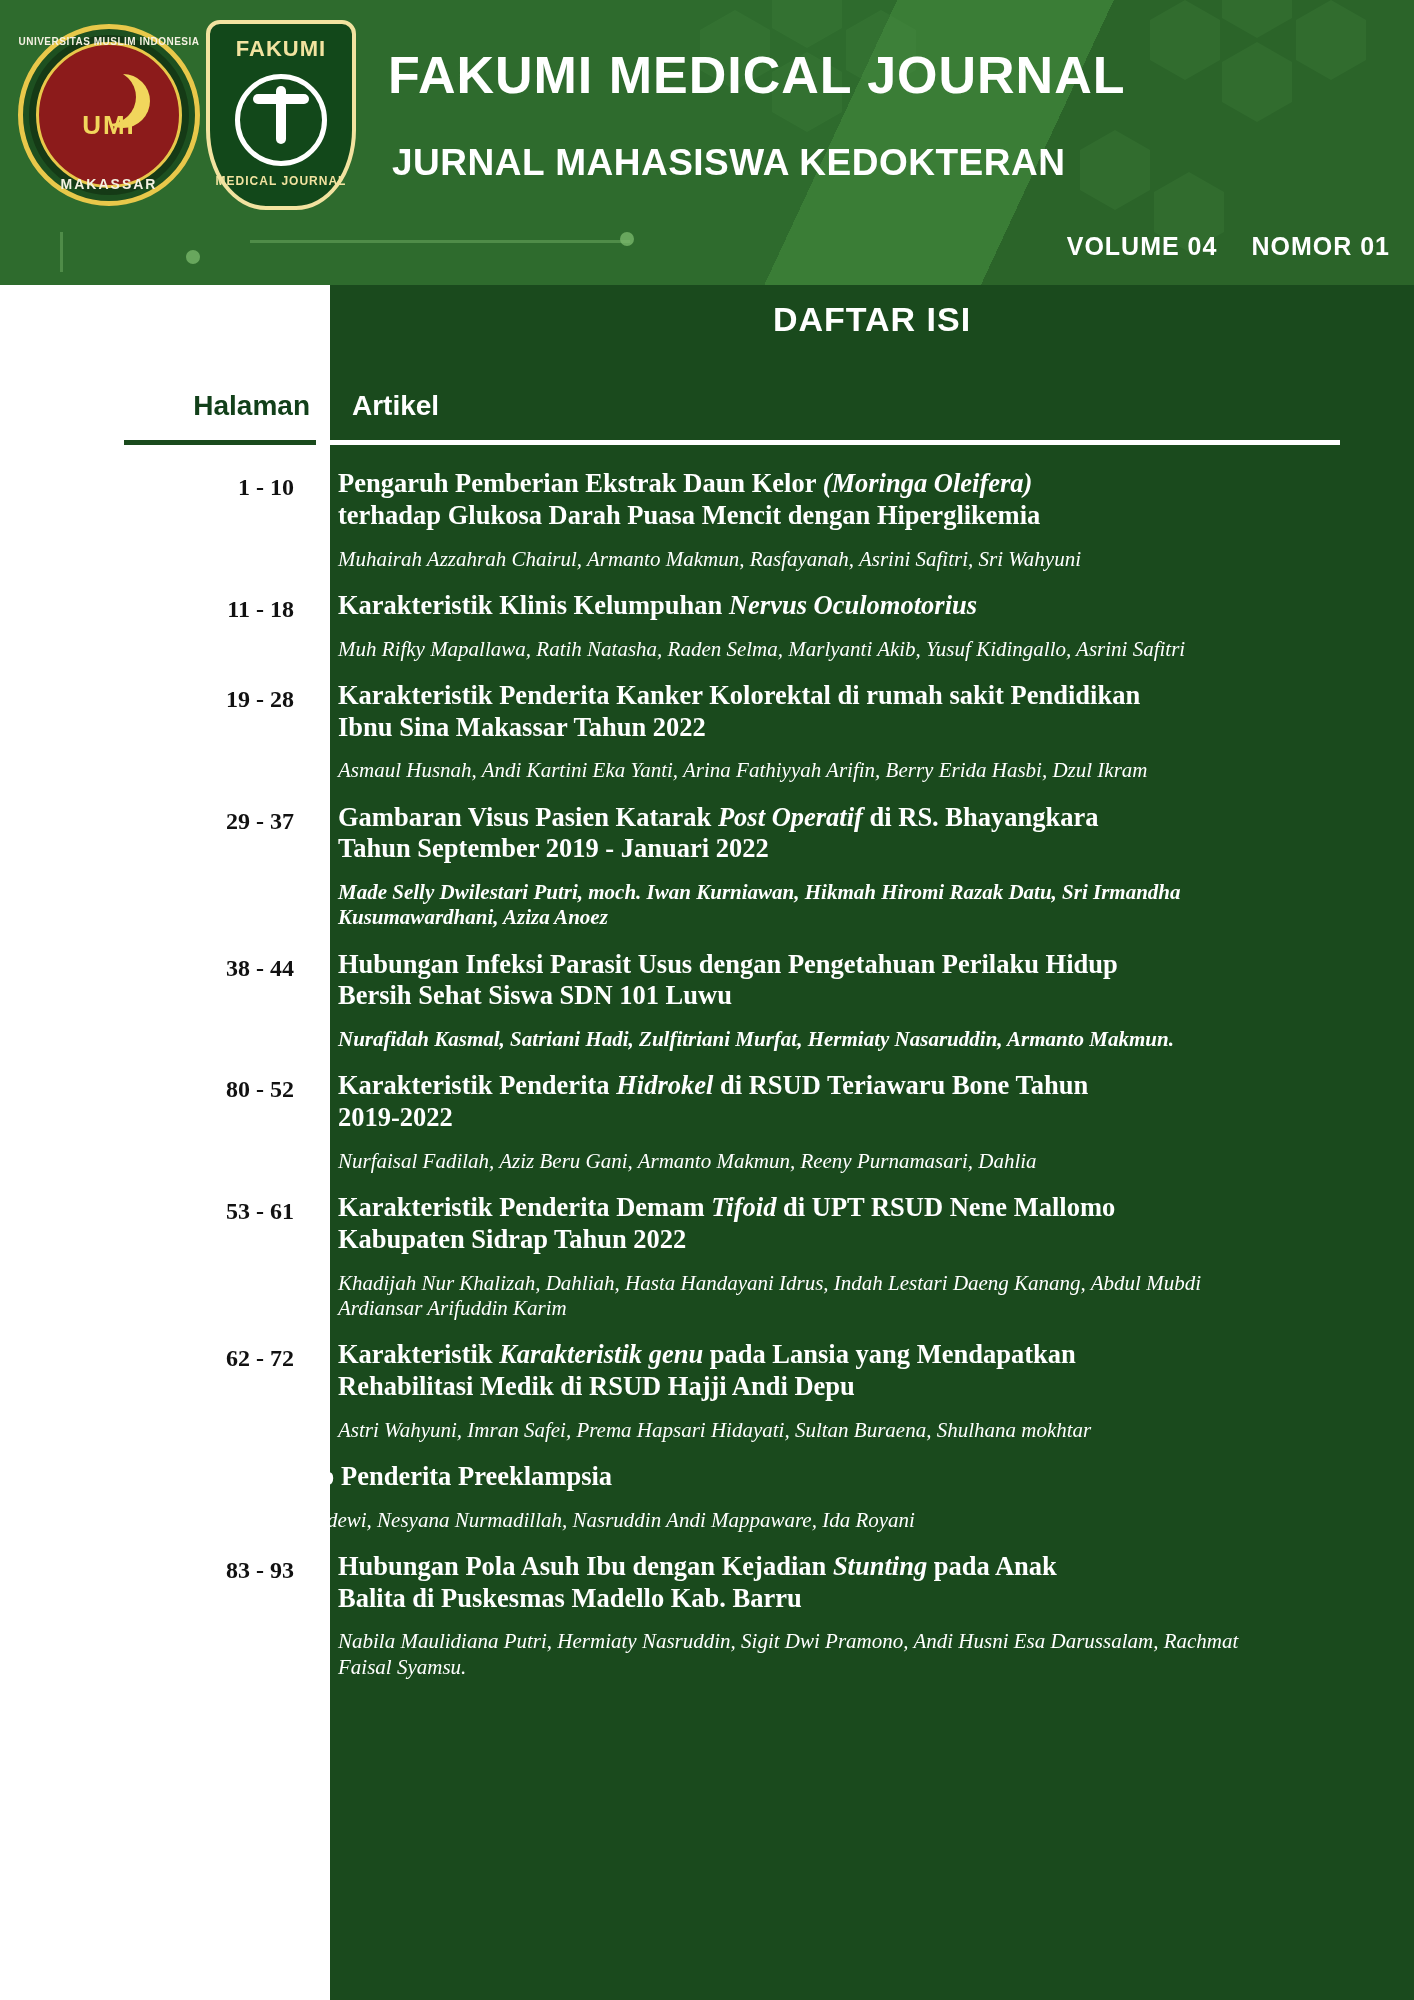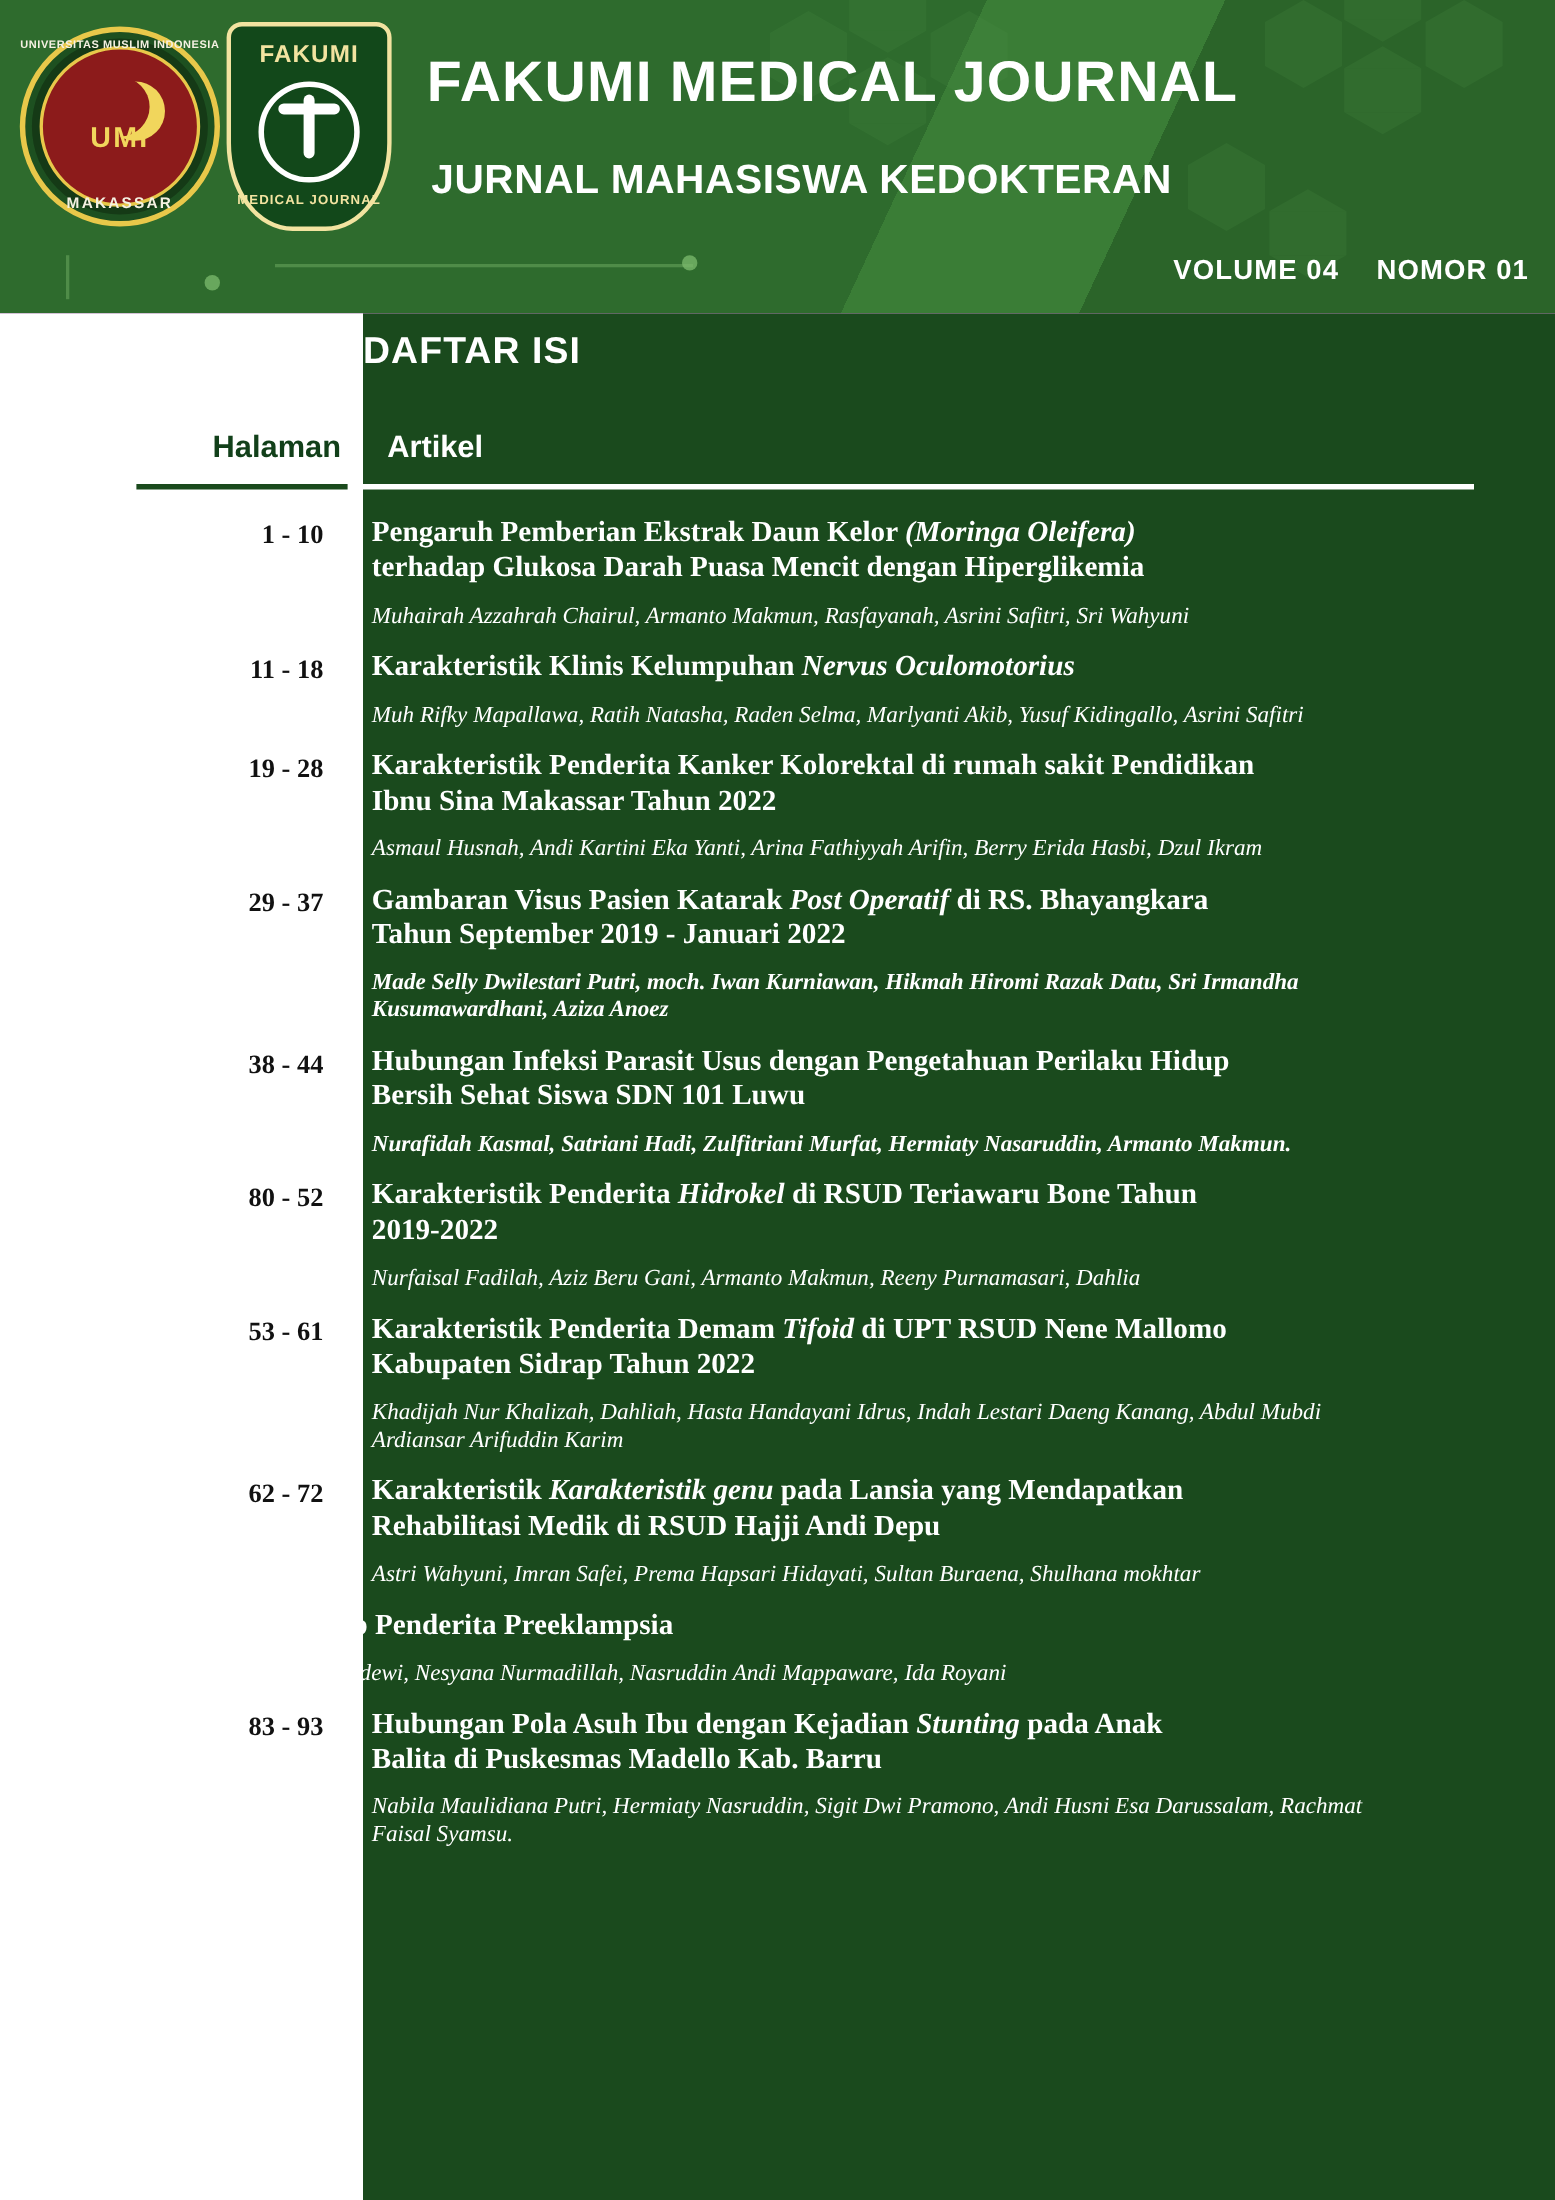--- a/index.html
+++ b/index.html
@@ -220,20 +220,21 @@
     position: absolute;
     left: 0; top: 285px;
     width: 330px; height: 1715px;
     background: #ffffff;
   }
 
   .daftar-isi {
     position: absolute;
     left: 330px; top: 300px;
     width: 1084px;
+    text-align: center;
     color: #ffffff;
     font-family: "Liberation Sans", sans-serif;
     font-weight: bold;
     font-size: 34px;
     letter-spacing: 1px;
   }
 
   .col-head-halaman {
     position: absolute;
     left: 120px; top: 390px;

